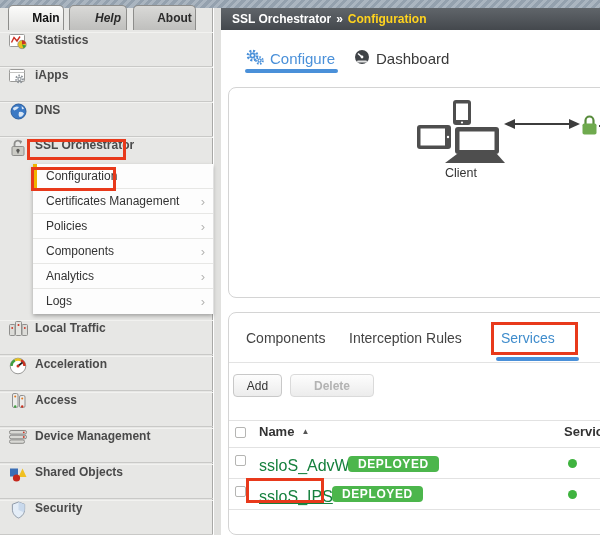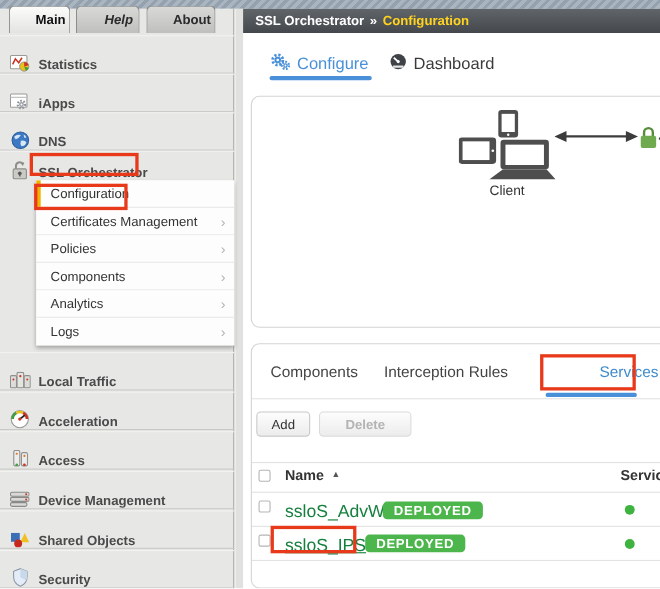--- a/index.html
+++ b/index.html
@@ -19,21 +19,21 @@
   .top-tab.active { background:linear-gradient(#fcfcfb,#e3e3e1); color:#111; }
   #tab-main { left:8px; width:56px; }
   #tab-help { left:69px; width:58px;font-style:italic; }
   #tab-about { left:133px; width:63px; }
 
   
   .sidebar { position:absolute; left:0; top:8px; width:213px; height:527px;
     background:#e7e7e5; border-right:1px solid #a8a8a6; z-index:10; }
   .side-item { position:absolute; left:0; width:213px; height:35px;
     border-bottom:1px solid #c9c9c7; border-top:1px solid #f2f2f0;
-    display:flex; align-items:flex-end; cursor:pointer; }
+    display:flex; align-items:flex-start; cursor:pointer; }
   .side-item .icon { width:22px; margin-left:7px; display:flex; justify-content:center; }
   .side-item .lbl { margin-left:6px; font-size:12px; font-weight:bold; color:#4a4a4a; }
 
   
   .submenu { position:absolute; left:33px; top:156px; width:180px; background:#fdfdfd;
     box-shadow:0 2px 4px rgba(0,0,0,.3); z-index:12; }
   .sub-item { position:relative; height:25px; line-height:25px; font-size:12px; color:#333;
     padding-left:13px; border-bottom:1px solid #e7e7e5; cursor:pointer; background:#fdfdfd; }
   .sub-item:last-child { border-bottom:none; }
   .sub-item .chev { position:absolute; right:8px; top:0; color:#b4b4b2; font-size:13px; }
@@ -69,21 +69,21 @@
   .client-label { position:absolute; left:188px; top:78px; width:88px; text-align:center;
     font-size:12.5px; color:#333; }
   .arrow-svg { position:absolute; left:275px; top:29px; }
   .lock-svg { position:absolute; left:352px; top:26px; }
   .lock-tail { position:absolute; left:370px; top:37px; width:42px; height:2px; background:#3c3c3c; }
 
   
   .content-tab { position:absolute; top:17px; font-size:14px; color:#444; cursor:pointer; }
   #ctab-topologies { left:17px; }
   #ctab-interception { left:120px; }
-  #ctab-services { left:272px; color:#3f8ccc;margin-left:44px; }
+  #ctab-services { left:272px; color:#3f8ccc; }
   .services-underline { position:absolute; left:267px; top:44px; width:83px; height:4px;
     background:#4a90d9; border-radius:2px; }
   .ctab-divider { position:absolute; left:0; right:0; top:49px; height:1px; background:#e3e3e3; }
 
   .btn { position:absolute; top:61px; height:23px; border:1px solid #c8c8c8; border-radius:4px;
     background:linear-gradient(#fdfdfd,#ececec); font-size:12px; color:#333;
     font-family:inherit; cursor:pointer; }
   #btn-add { left:4px; width:49px; }
   #btn-delete { left:61px; width:84px; color:#b3b3b3; border-color:#dadada;font-weight:bold; }
 

